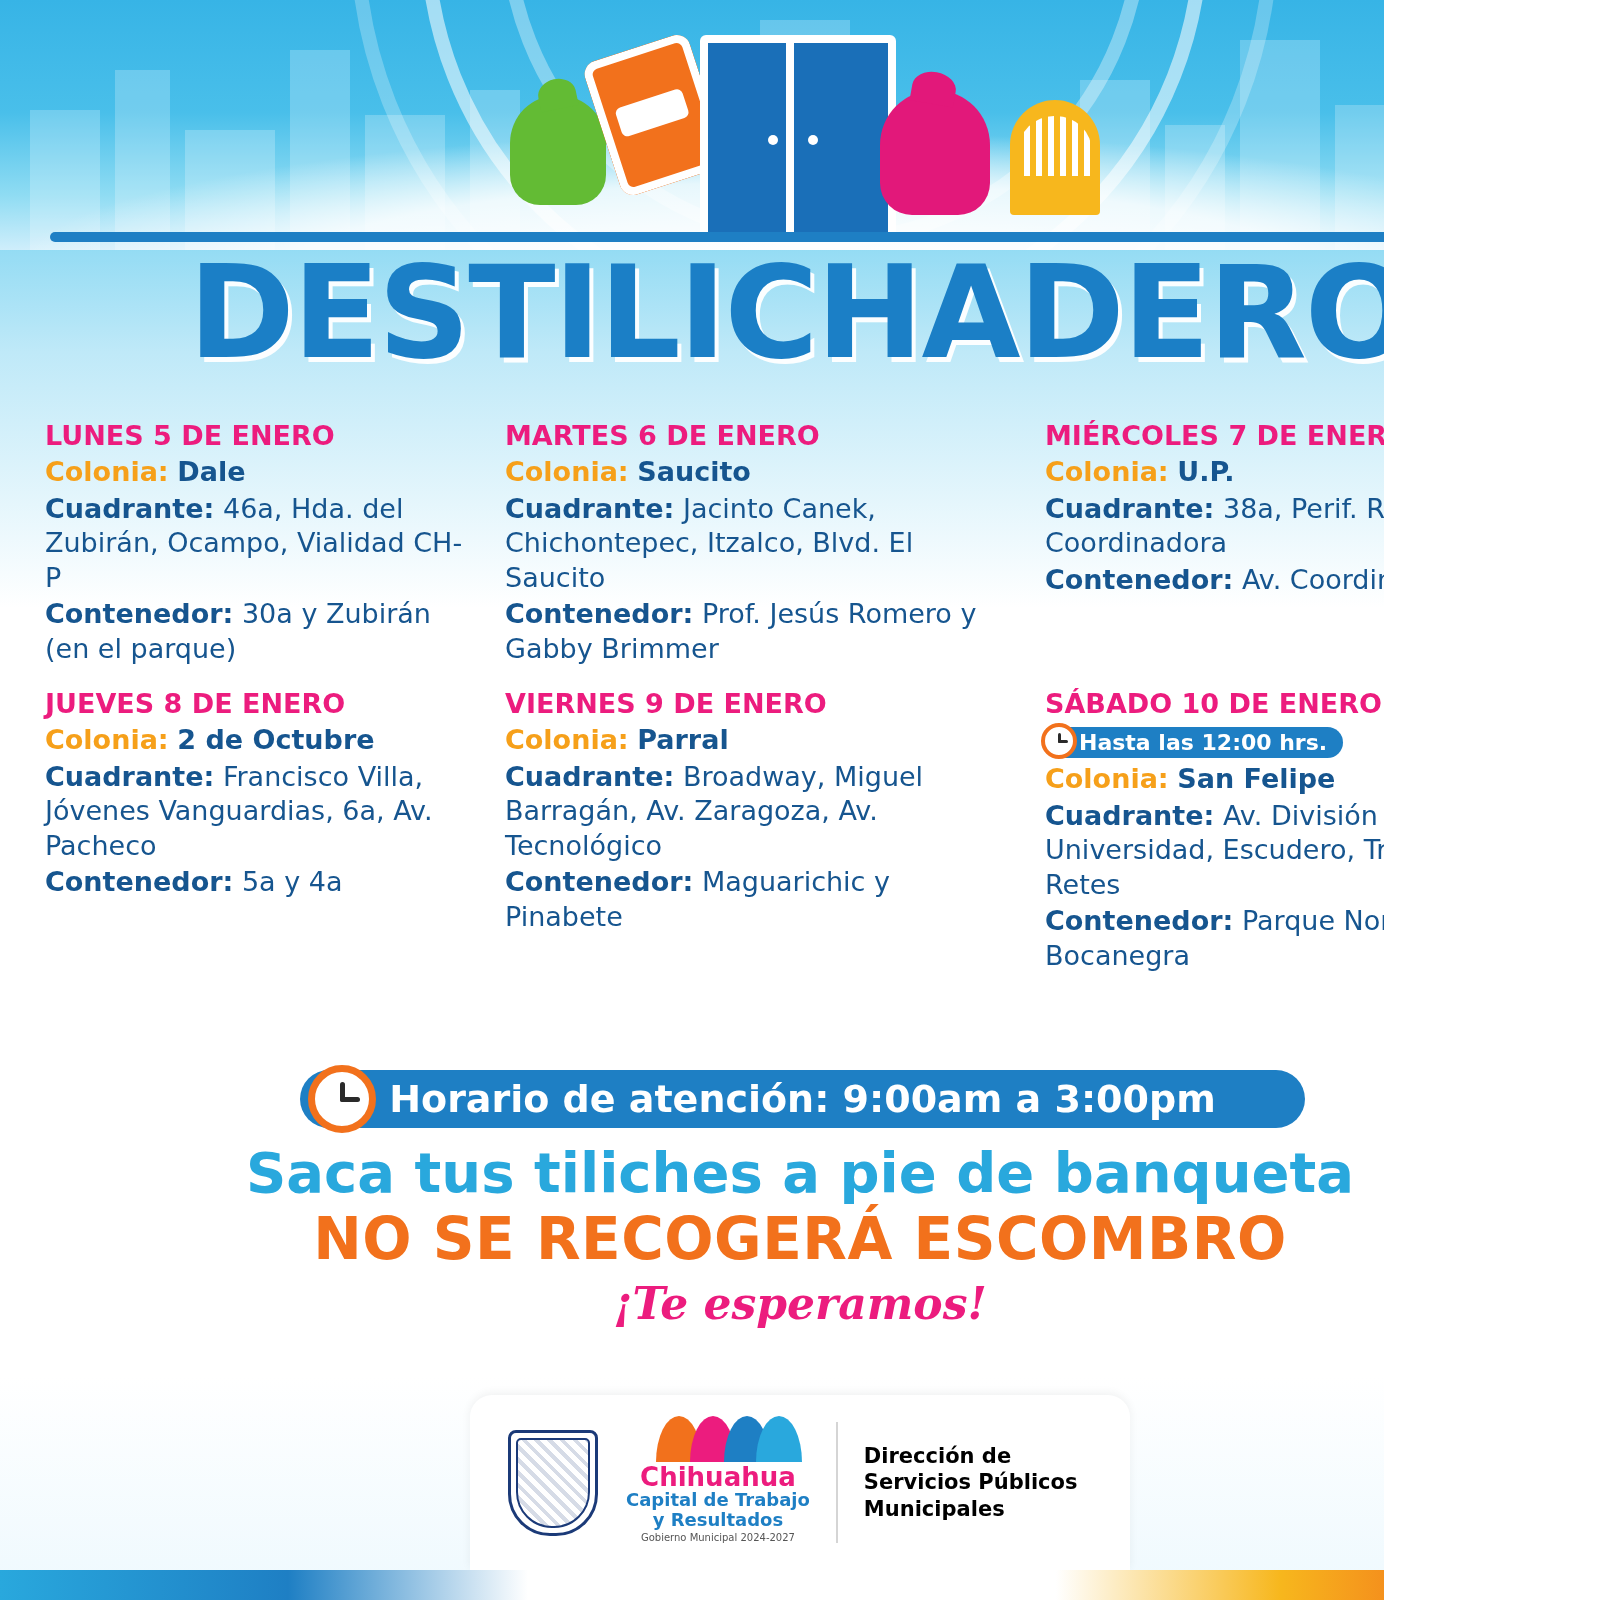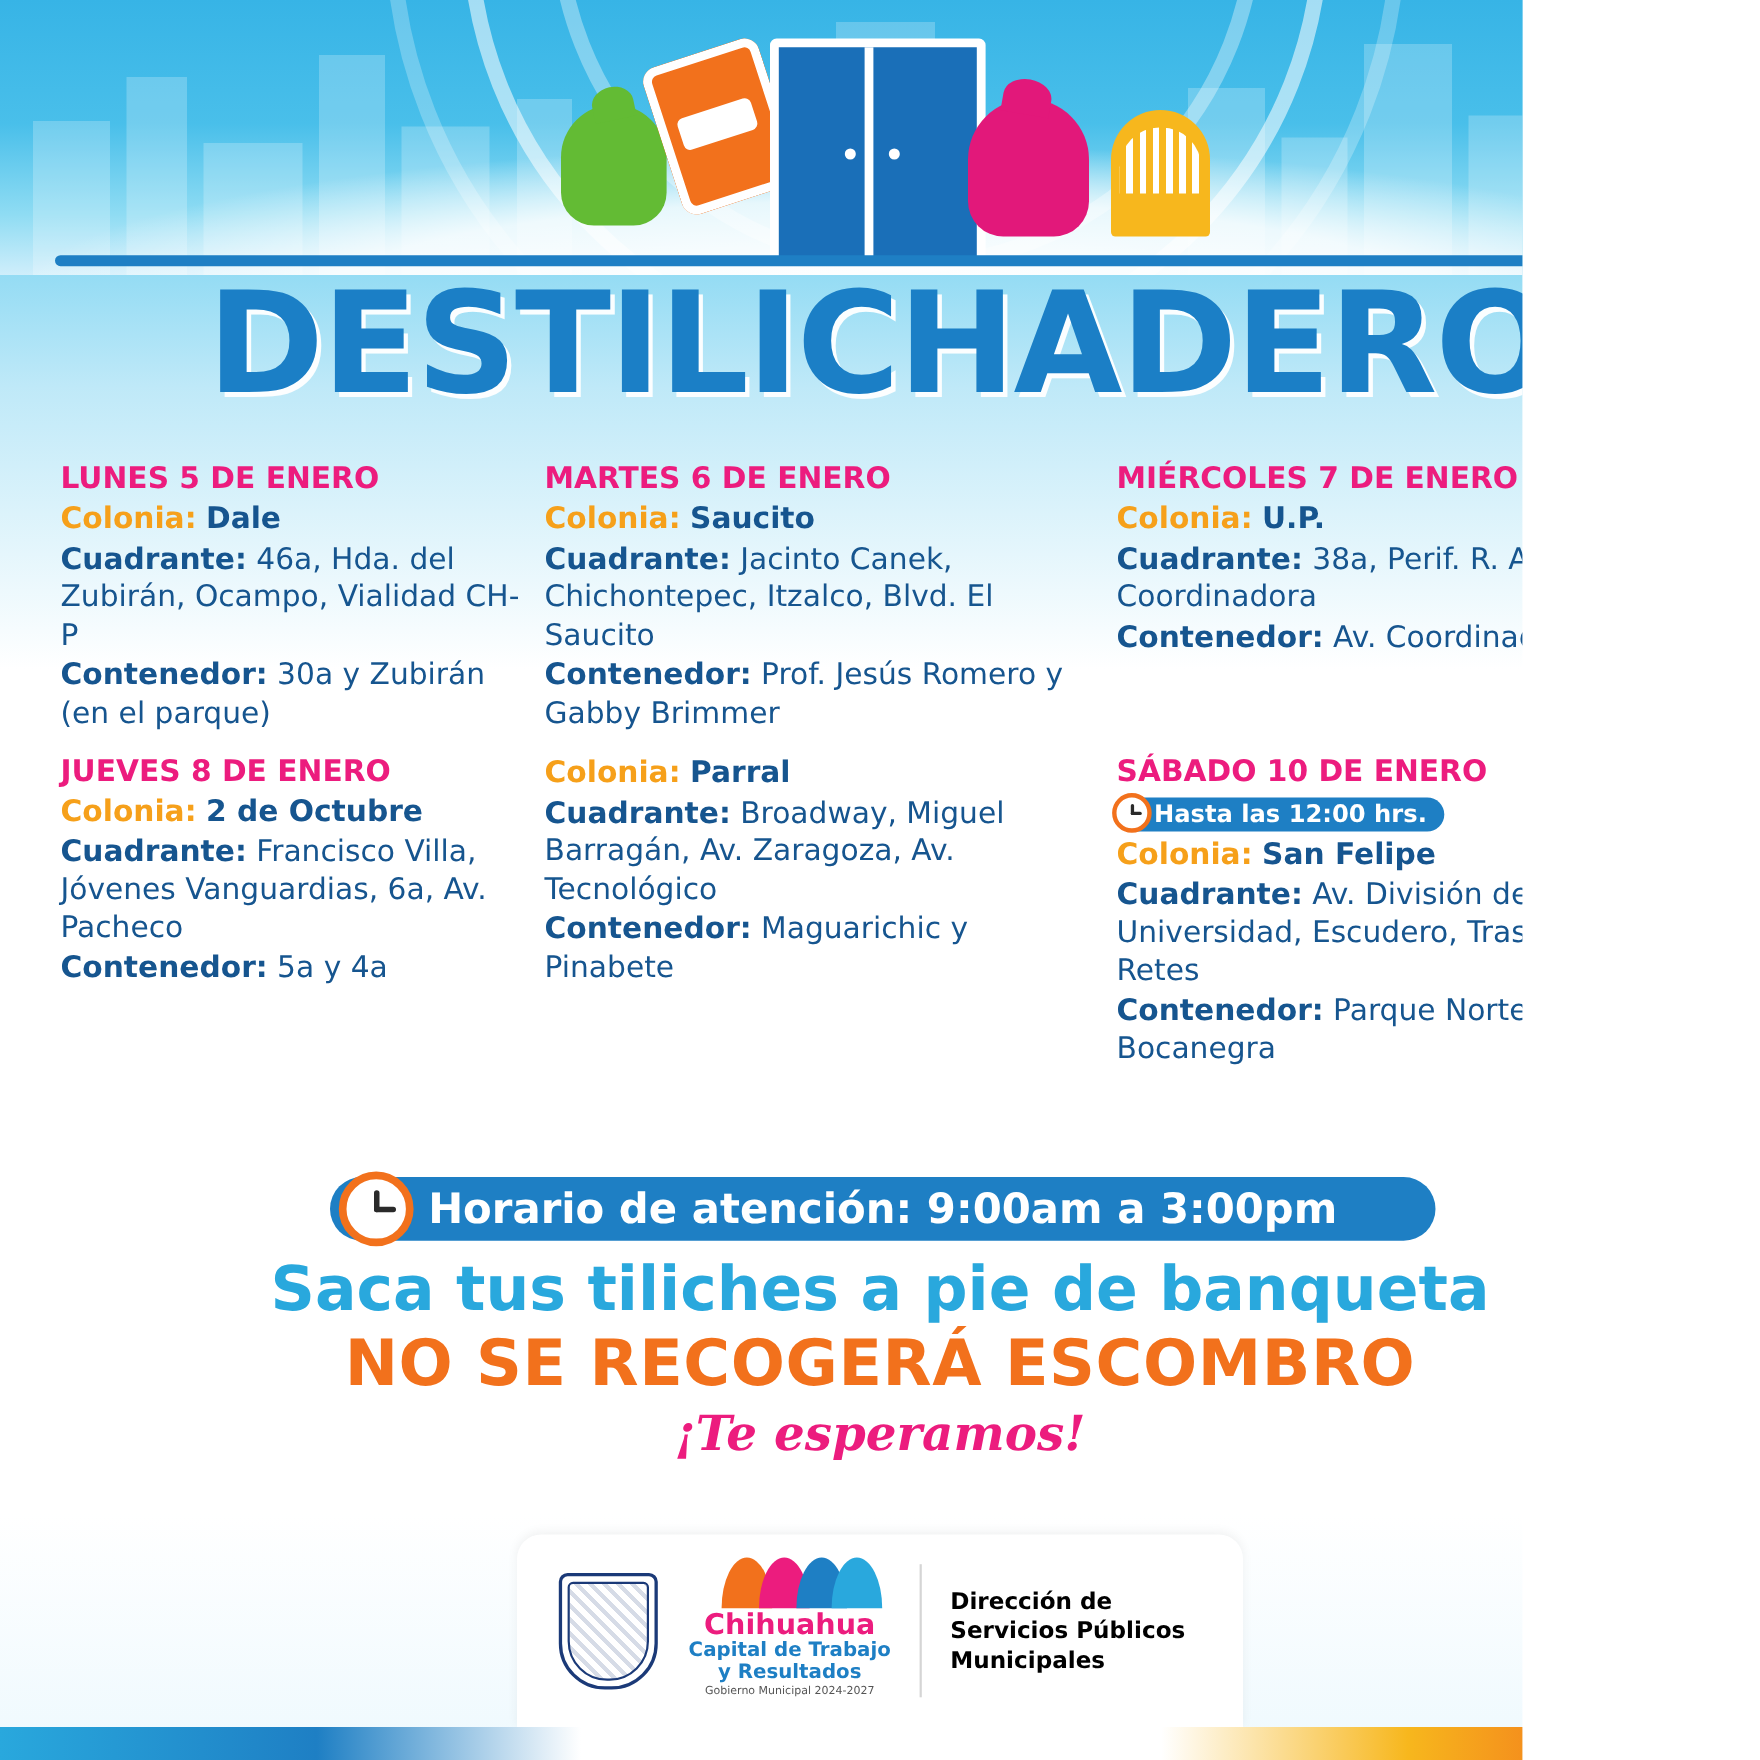--- a/index.html
+++ b/index.html
@@ -145,27 +145,28 @@
     font-family: "DejaVu Sans", sans-serif;
     font-weight: bold;
     font-size: 128px;
     letter-spacing: -2px;
     color: #1b7fc6;
     text-shadow: 4px 5px 0 rgba(255,255,255,0.95);
   }
   
   .grid {
     position: absolute;
-    left: 55px;
+    left: 45px;
     top: 420px;
     width: 1500px;
     display: grid;
     grid-template-columns: 440px 520px 540px;
     column-gap: 0px;
     row-gap: 18px;
+    gap: 20px;
   }
   .card { padding-right: 10px; }
   .day {
     color: #ec1c7e;
     font-weight: bold;
     font-size: 27px;
     letter-spacing: 0px;
     margin-bottom: 4px;
   }
   .line {
@@ -419,20 +420,21 @@
     </div>
 
     <div class="card">
       <div class="day">JUEVES 8 DE ENERO</div>
       <div class="line"><span class="lbl orange">Colonia:</span> <span class="val bold">2 de Octubre</span></div>
       <div class="line"><span class="lbl blue">Cuadrante:</span> <span class="val">Francisco Villa, Jóvenes Vanguardias, 6a, Av. Pacheco</span></div>
       <div class="line"><span class="lbl blue">Contenedor:</span> <span class="val">5a y 4a</span></div>
     </div>
 
     <div class="card">
+      <div class="day">VIERNES 9 DE ENERO</div>
       <div class="line"><span class="lbl orange">Colonia:</span> <span class="val bold">Parral</span></div>
       <div class="line"><span class="lbl blue">Cuadrante:</span> <span class="val">Broadway, Miguel Barragán, Av. Zaragoza, Av. Tecnológico</span></div>
       <div class="line"><span class="lbl blue">Contenedor:</span> <span class="val">Maguarichic y Pinabete</span></div>
     </div>
 
     <div class="card">
       <div class="day">SÁBADO 10 DE ENERO</div>
       <div class="badge-time">
         <span class="clock"></span>
         <span>Hasta las 12:00 hrs.</span>

